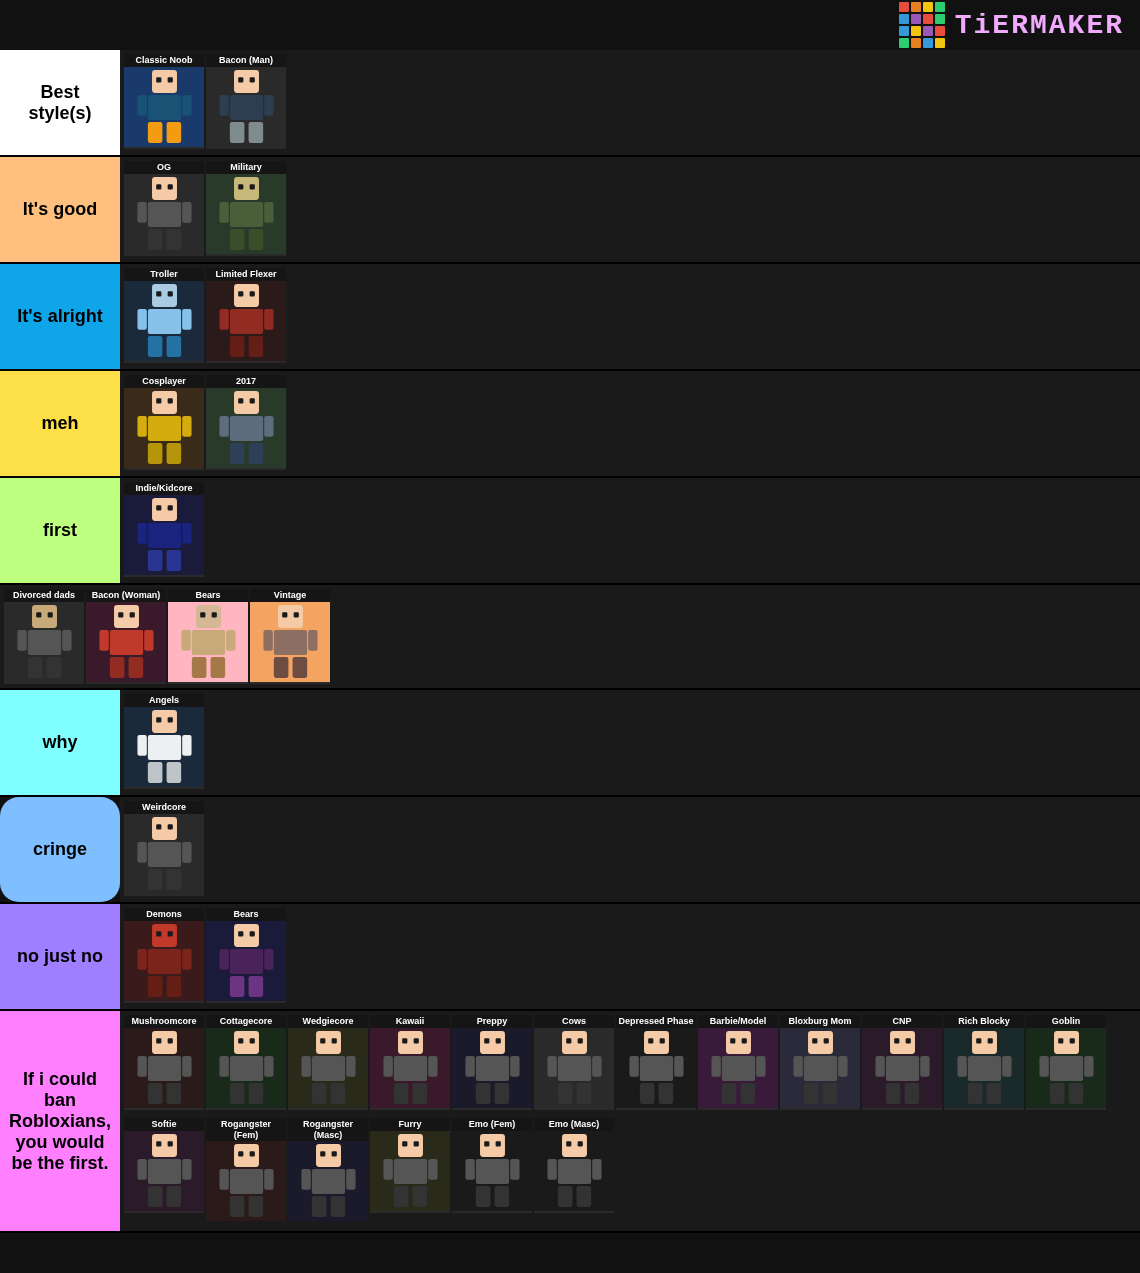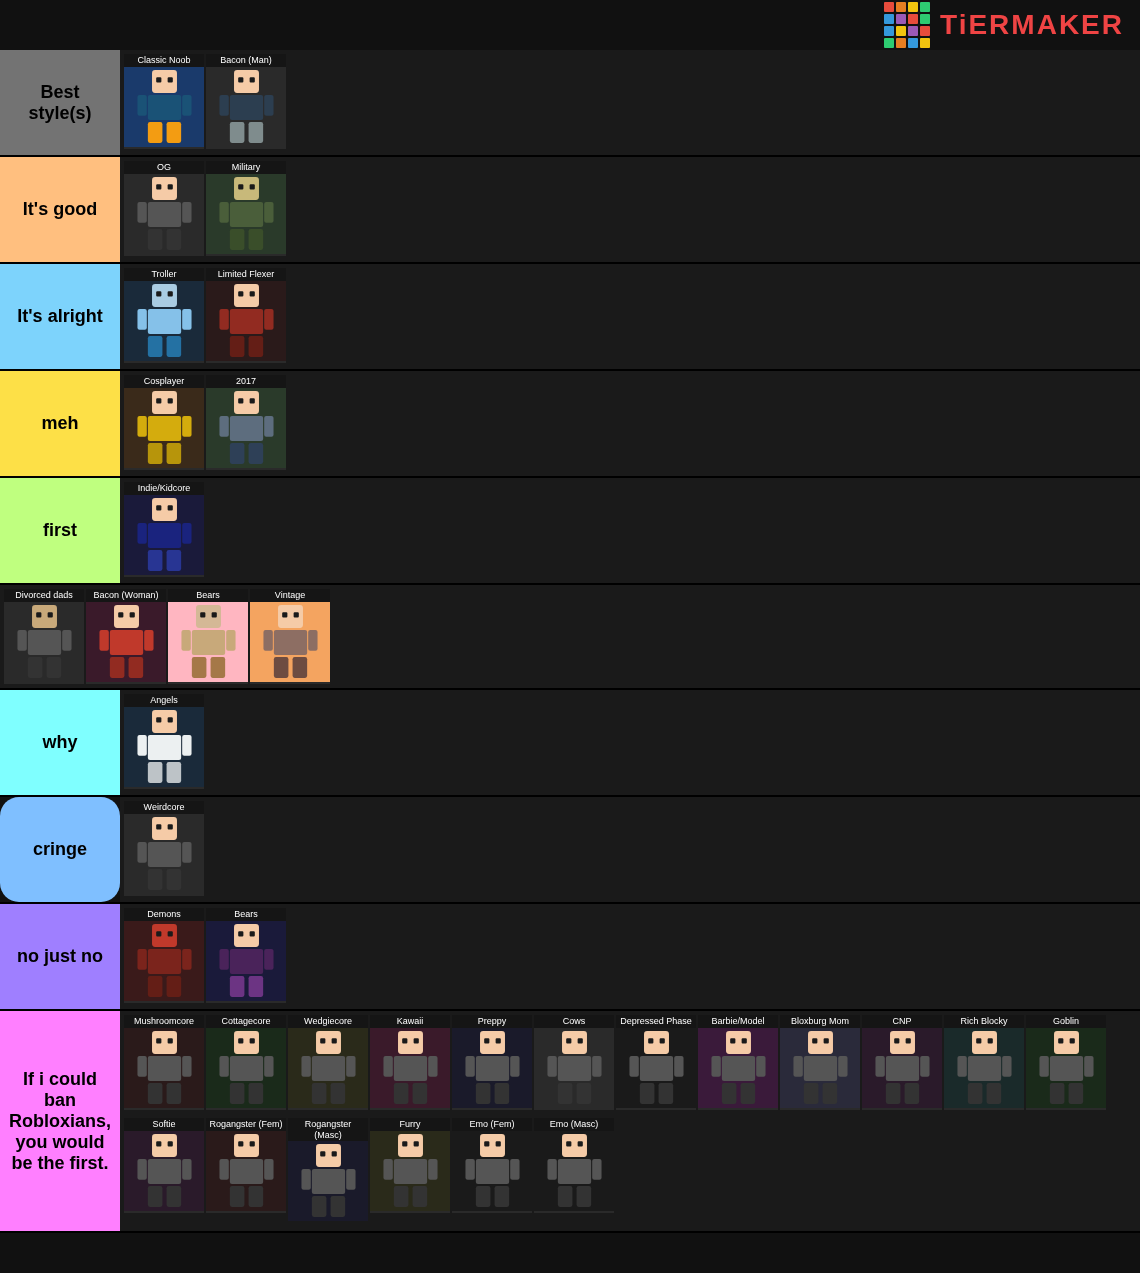--- a/index.html
+++ b/index.html
@@ -35,22 +35,22 @@
     .logo-cell {
       width: 10px;
       height: 10px;
       border-radius: 1px;
     }
 
     .logo-text {
       font-size: 28px;
       font-weight: bold;
       letter-spacing: 2px;
-      color: #ef4444;
-      font-family: Liberation Sans, sans-serif;
+      color: #f0abfc;
+      font-family: Liberation Mono, monospace;
     }
 
     .tier-row {
       display: flex;
       border-bottom: 2px solid #000;
       min-height: 105px;
     }
 
     .tier-label {
       width: 120px;
@@ -76,20 +76,21 @@
     }
 
     .tier-item {
       display: flex;
       flex-direction: column;
       align-items: flex-start;
       width: 80px;
       min-height: 95px;
       background: #2a2a2a;
       position: relative;
+      font-weight: bold;
     }
 
     .tier-item-label {
       font-size: 9px;
       color: #fff;
       text-align: center;
       padding: 1px 2px;
       width: 100%;
       background: rgba(0,0,0,0.5);
       line-height: 1.2;
@@ -134,21 +135,21 @@
       <div class="logo-cell" style="background:#e67e22"></div>
       <div class="logo-cell" style="background:#3498db"></div>
       <div class="logo-cell" style="background:#f1c40f"></div>
     </div>
     <span class="logo-text">TiERMAKER</span>
   </div>
 </div>
 
 <div id="tier-container">
     <div class="tier-row">
-      <div class="tier-label" style="background-color: #737373; min-height: 105px;">Best style(s)</div>
+      <div class="tier-label" style="background-color: #ffffff; min-height: 105px;">Best style(s)</div>
       <div class="tier-items">
         <div class="tier-item">
           <div class="tier-item-label">Classic Noob</div>
           <div class="tier-item-img" style="background-color: rgb(26, 58, 107);">
             <svg viewBox="0 0 60 75" class="avatar-svg" xmlns="http://www.w3.org/2000/svg">
 
     <rect x="18" y="2" width="24" height="22" rx="3" fill="#f5cba7"></rect>
 
     <rect x="22" y="9" width="5" height="5" rx="1" fill="#1a1a1a"></rect>
     <rect x="33" y="9" width="5" height="5" rx="1" fill="#1a1a1a"></rect>
@@ -232,21 +233,21 @@
 
     <rect x="14" y="52" width="14" height="20" rx="2" fill="#3a4e2a"></rect>
 
     <rect x="32" y="52" width="14" height="20" rx="2" fill="#3a4e2a"></rect>
   </svg>
           </div>
         </div>
       </div>
     </div>
     <div class="tier-row">
-      <div class="tier-label" style="background-color: #7dd3fc; min-height: 105px;">It's alright</div>
+      <div class="tier-label" style="background-color: #0ea5e9; min-height: 105px;">It's alright</div>
       <div class="tier-items">
         <div class="tier-item">
           <div class="tier-item-label">Troller</div>
           <div class="tier-item-img" style="background-color: rgb(26, 42, 58);">
             <svg viewBox="0 0 60 75" class="avatar-svg" xmlns="http://www.w3.org/2000/svg">
 
     <rect x="18" y="2" width="24" height="22" rx="3" fill="#a9cce3"></rect>
 
     <rect x="22" y="9" width="5" height="5" rx="1" fill="#1a1a1a"></rect>
     <rect x="33" y="9" width="5" height="5" rx="1" fill="#1a1a1a"></rect>

